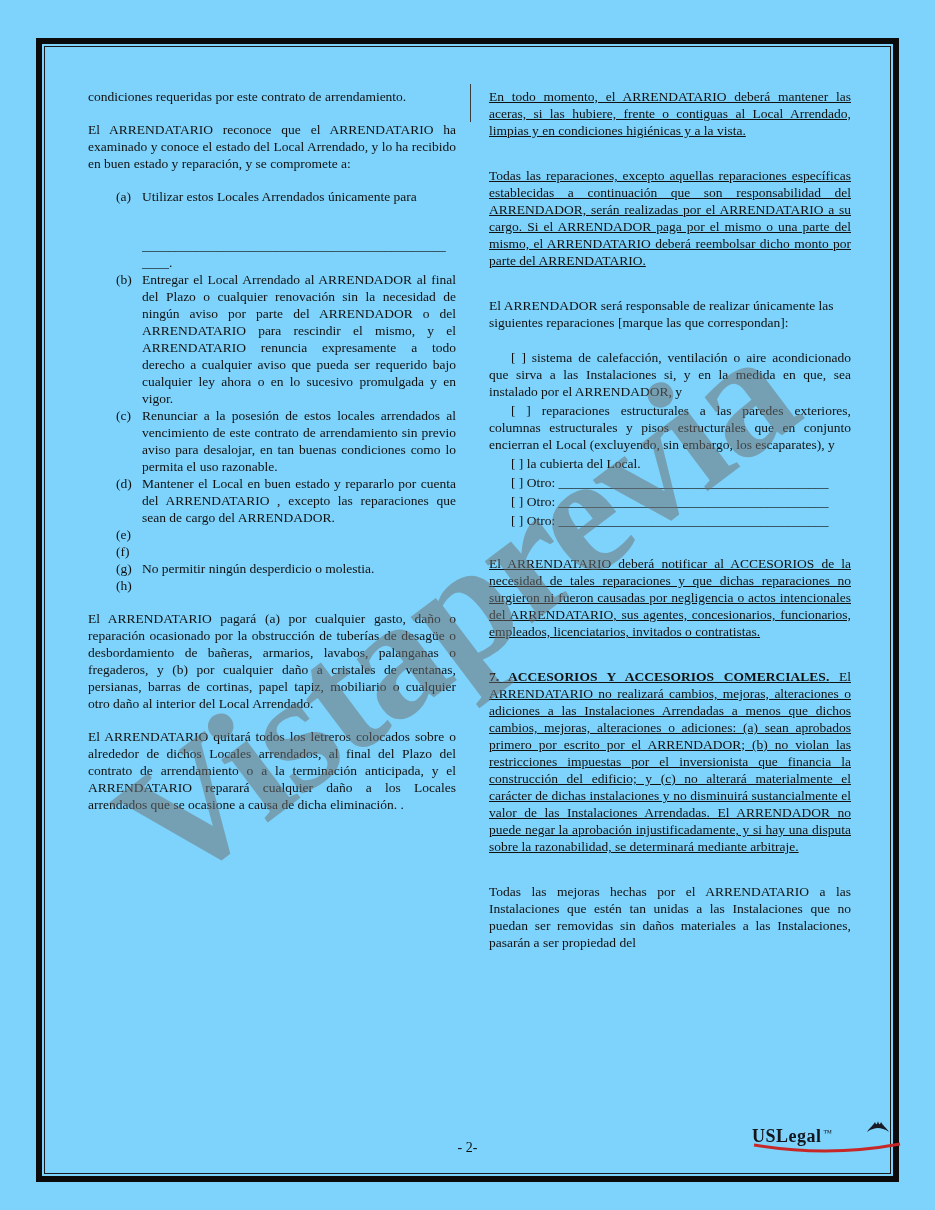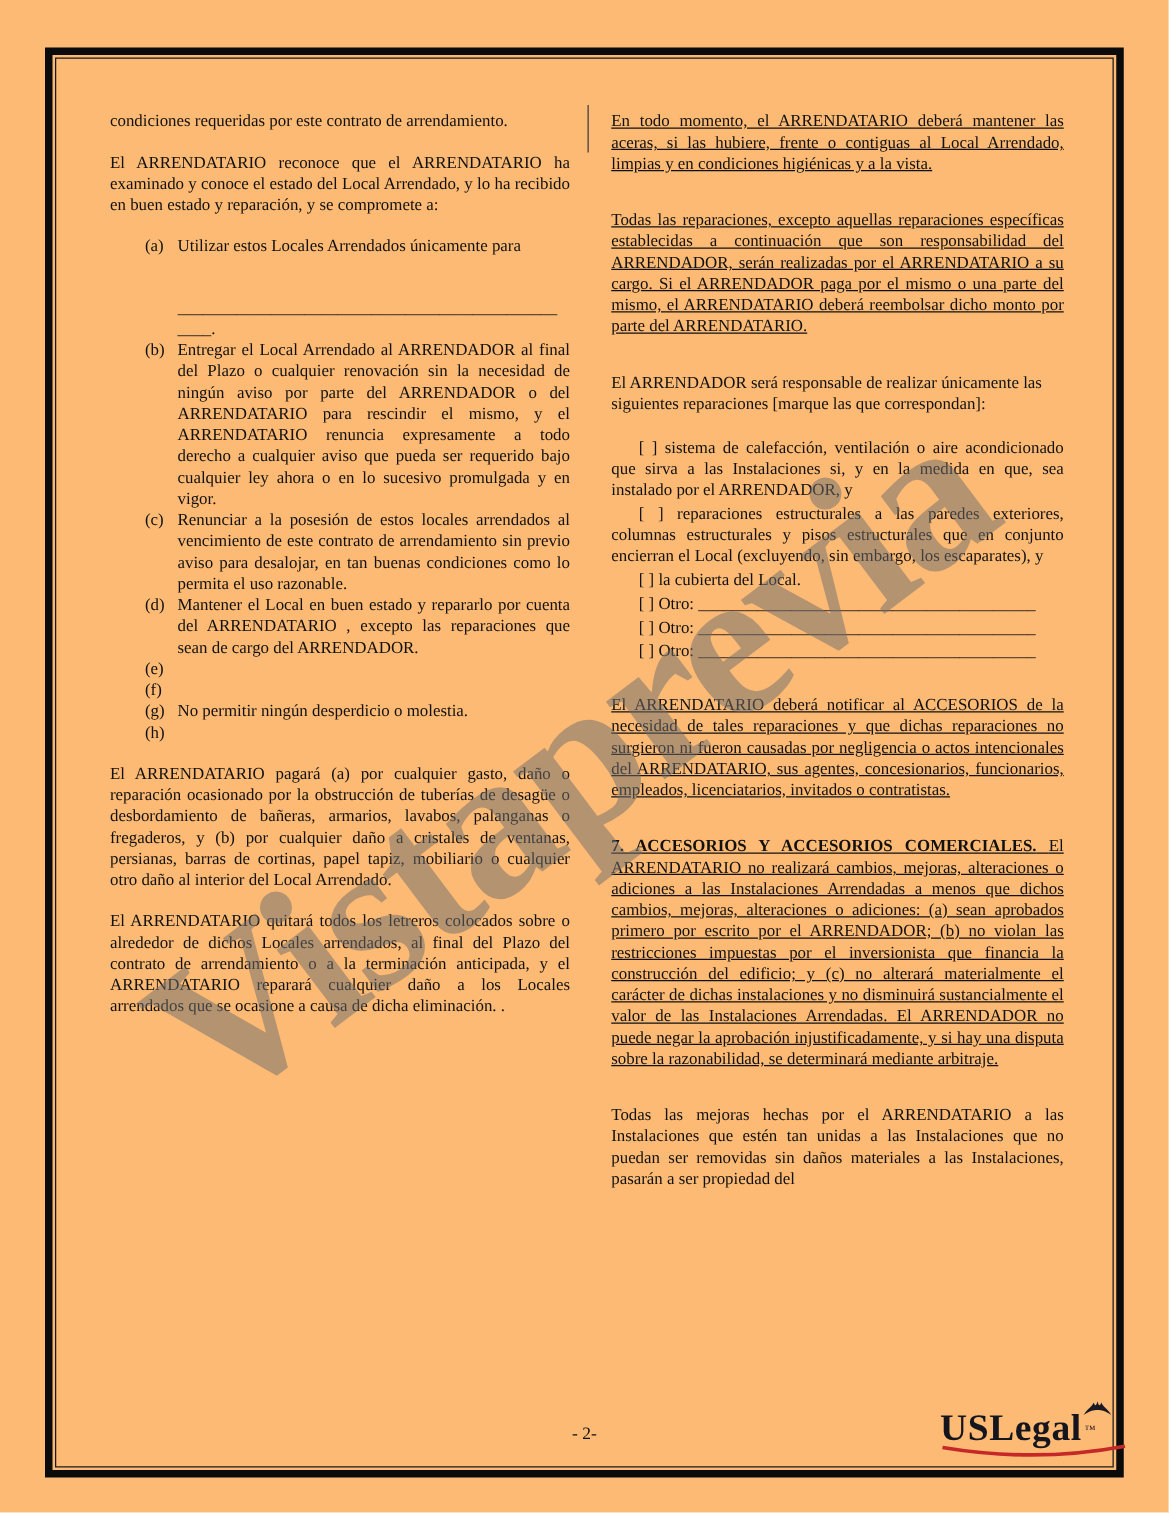--- a/index.html
+++ b/index.html
@@ -1,20 +1,20 @@
 <!DOCTYPE html>
 <html><head>
 <meta charset="utf-8">
 <style>
   html, body { margin: 0; padding: 0; background: #ffffff; }
   #page {
     position: relative;
     width: 935px;
     height: 1210px;
-    background: #fdba74;
+    background: #7dd3fc;
     overflow: hidden;
     font-family: "Liberation Serif", serif;
     color: #111111;
   }
   .frame {
     position: absolute;
     left: 36px; top: 38px;
     width: 851px; height: 1132px;
     border: 6px solid #0b0b0b;
     z-index: 1;
@@ -94,21 +94,21 @@
     width: 152px;
     z-index: 2;
   }
   .logo .eagle {
     position: absolute;
     right: 14px; top: -7px;
   }
   .logo-text {
     font-family: "Liberation Serif", serif;
     font-weight: bold;
-    font-size: 30px;
+    font-size: 18px;
     letter-spacing: 0.5px;
     color: #15151d;
   }
   .logo .tm {
     font-size: 9px;
     color: #15151d;
     margin-left: 2px;
     vertical-align: super;
   }
   .logo .swoosh { display: block; margin-top: -5px; }

